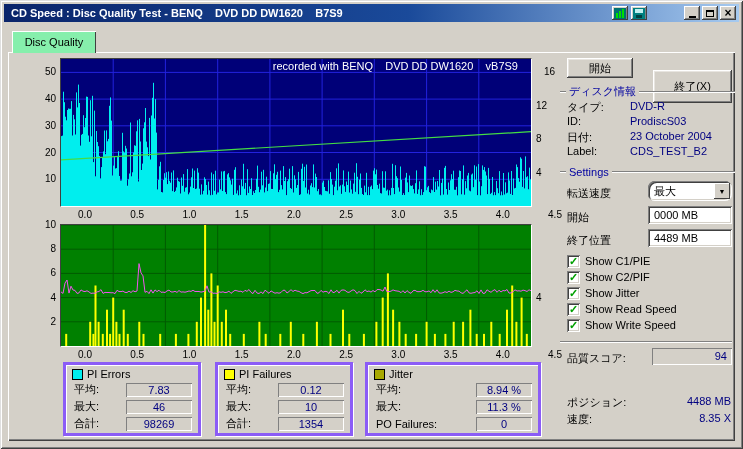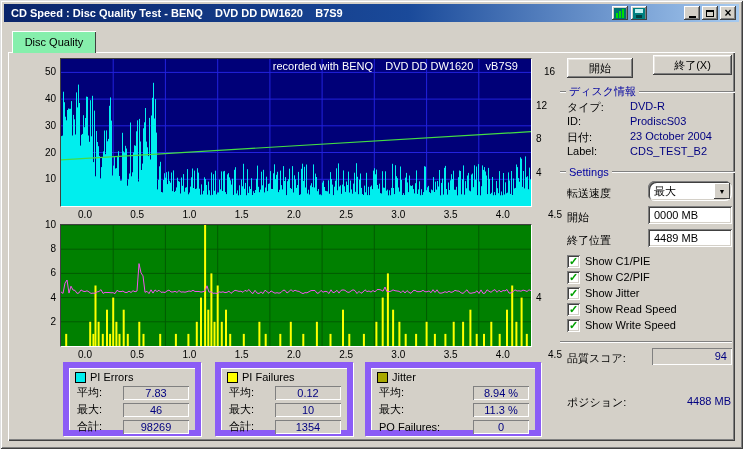--- a/index.html
+++ b/index.html
@@ -24,21 +24,21 @@
   .panel{position:absolute;left:8px;top:52px;width:727px;height:389px;background:#d4d0c8;z-index:1;
     box-shadow:inset 1px 1px 0 #fff,inset -1px -1px 0 #404040,inset -2px -2px 0 #808080;}
   svg.chart{position:absolute;z-index:2;border-top:1px solid #404040;border-left:1px solid #404040;
     border-right:1px solid #fff;border-bottom:1px solid #fff;}
   .rec-text{position:absolute;z-index:4;color:#fff;font-size:11px;white-space:pre;text-align:right;}
   .ylabels{position:absolute;z-index:2;width:26px;}
   .ylabels span{position:absolute;right:0;font-size:10px;}
   .ylabels.rightside span{right:auto;left:3px;}
   .xlabels{position:absolute;z-index:2;height:12px;margin-left:24px;}
   .xlabels span{position:absolute;width:26px;margin-left:-13px;text-align:center;font-size:10px;}
-  .statbox{position:absolute;z-index:2;height:74px;border:6px solid #8b5cf6;box-sizing:border-box;
+  .statbox{position:absolute;z-index:2;height:74px;border:3px solid #8b5cf6;box-sizing:border-box;
     box-shadow:1px 1px 0 #fff,inset 1px 1px 0 #fff;}
   .sb-head{display:flex;align-items:center;gap:4px;margin:3px 0 1px 6px;}
   .swatch{width:9px;height:9px;border:1px solid #000;display:inline-block;}
   .sb-row{display:flex;align-items:center;justify-content:space-between;margin:2px 6px 0 8px;height:15px;}
   .sb-field{width:66px;height:14px;box-shadow:inset 1px 1px 0 #808080,inset -1px -1px 0 #fff;
     text-align:center;color:#000080;padding:0 3px;box-sizing:border-box;line-height:14px;font-size:11px;background:#d4d0c8;}
   .wfield{width:56px;}
   .rp-label{position:absolute;z-index:2;font-size:11px;}
   .rp-row{position:absolute;z-index:2;left:567px;width:164px;display:flex;}
   .rp-row .lbl{width:63px;flex:none;}
@@ -789,21 +789,21 @@
       </div>
     <div class="sb-row">
         <span>PO Failures:</span>
         <span class="sb-field wfield">0</span>
       </div>
   </div>
 
   <div class="btn" style="left:567px;top:58px;width:66px;height:20px">
     <span>開始</span>
   </div>
-  <div class="btn" style="left:653px;top:55px;width:79px;height:20px">
+  <div class="btn" style="left:653px;top:70px;width:79px;height:33px">
     <span>終了(X)</span>
   </div>
 
   <div class="sect" style="left:560px;top:84px;width:175px">
     <span class="rule pre"></span>
     <span>ディスク情報</span>
     <span class="rule post"></span>
   </div>
 
   <div class="rp-row" style="top:100px">
@@ -878,14 +878,18 @@
 
   <div class="sep" style="left:560px;top:341px;width:172px"></div>
 
   <span class="rp-label" style="left:567px;top:351px">品質スコア:</span>
   <div class="qfield" style="left:652px;top:348px;width:80px">94</div>
 
   <div class="status-row" style="top:395px">
     <span>ポジション:</span>
     <span class="rp-value">4488 MB</span>
   </div>
+  <div class="status-row" style="top:412px">
+    <span>速度:</span>
+    <span class="rp-value">8.35 X</span>
+  </div>
 
 </div>
 
 </body></html>

